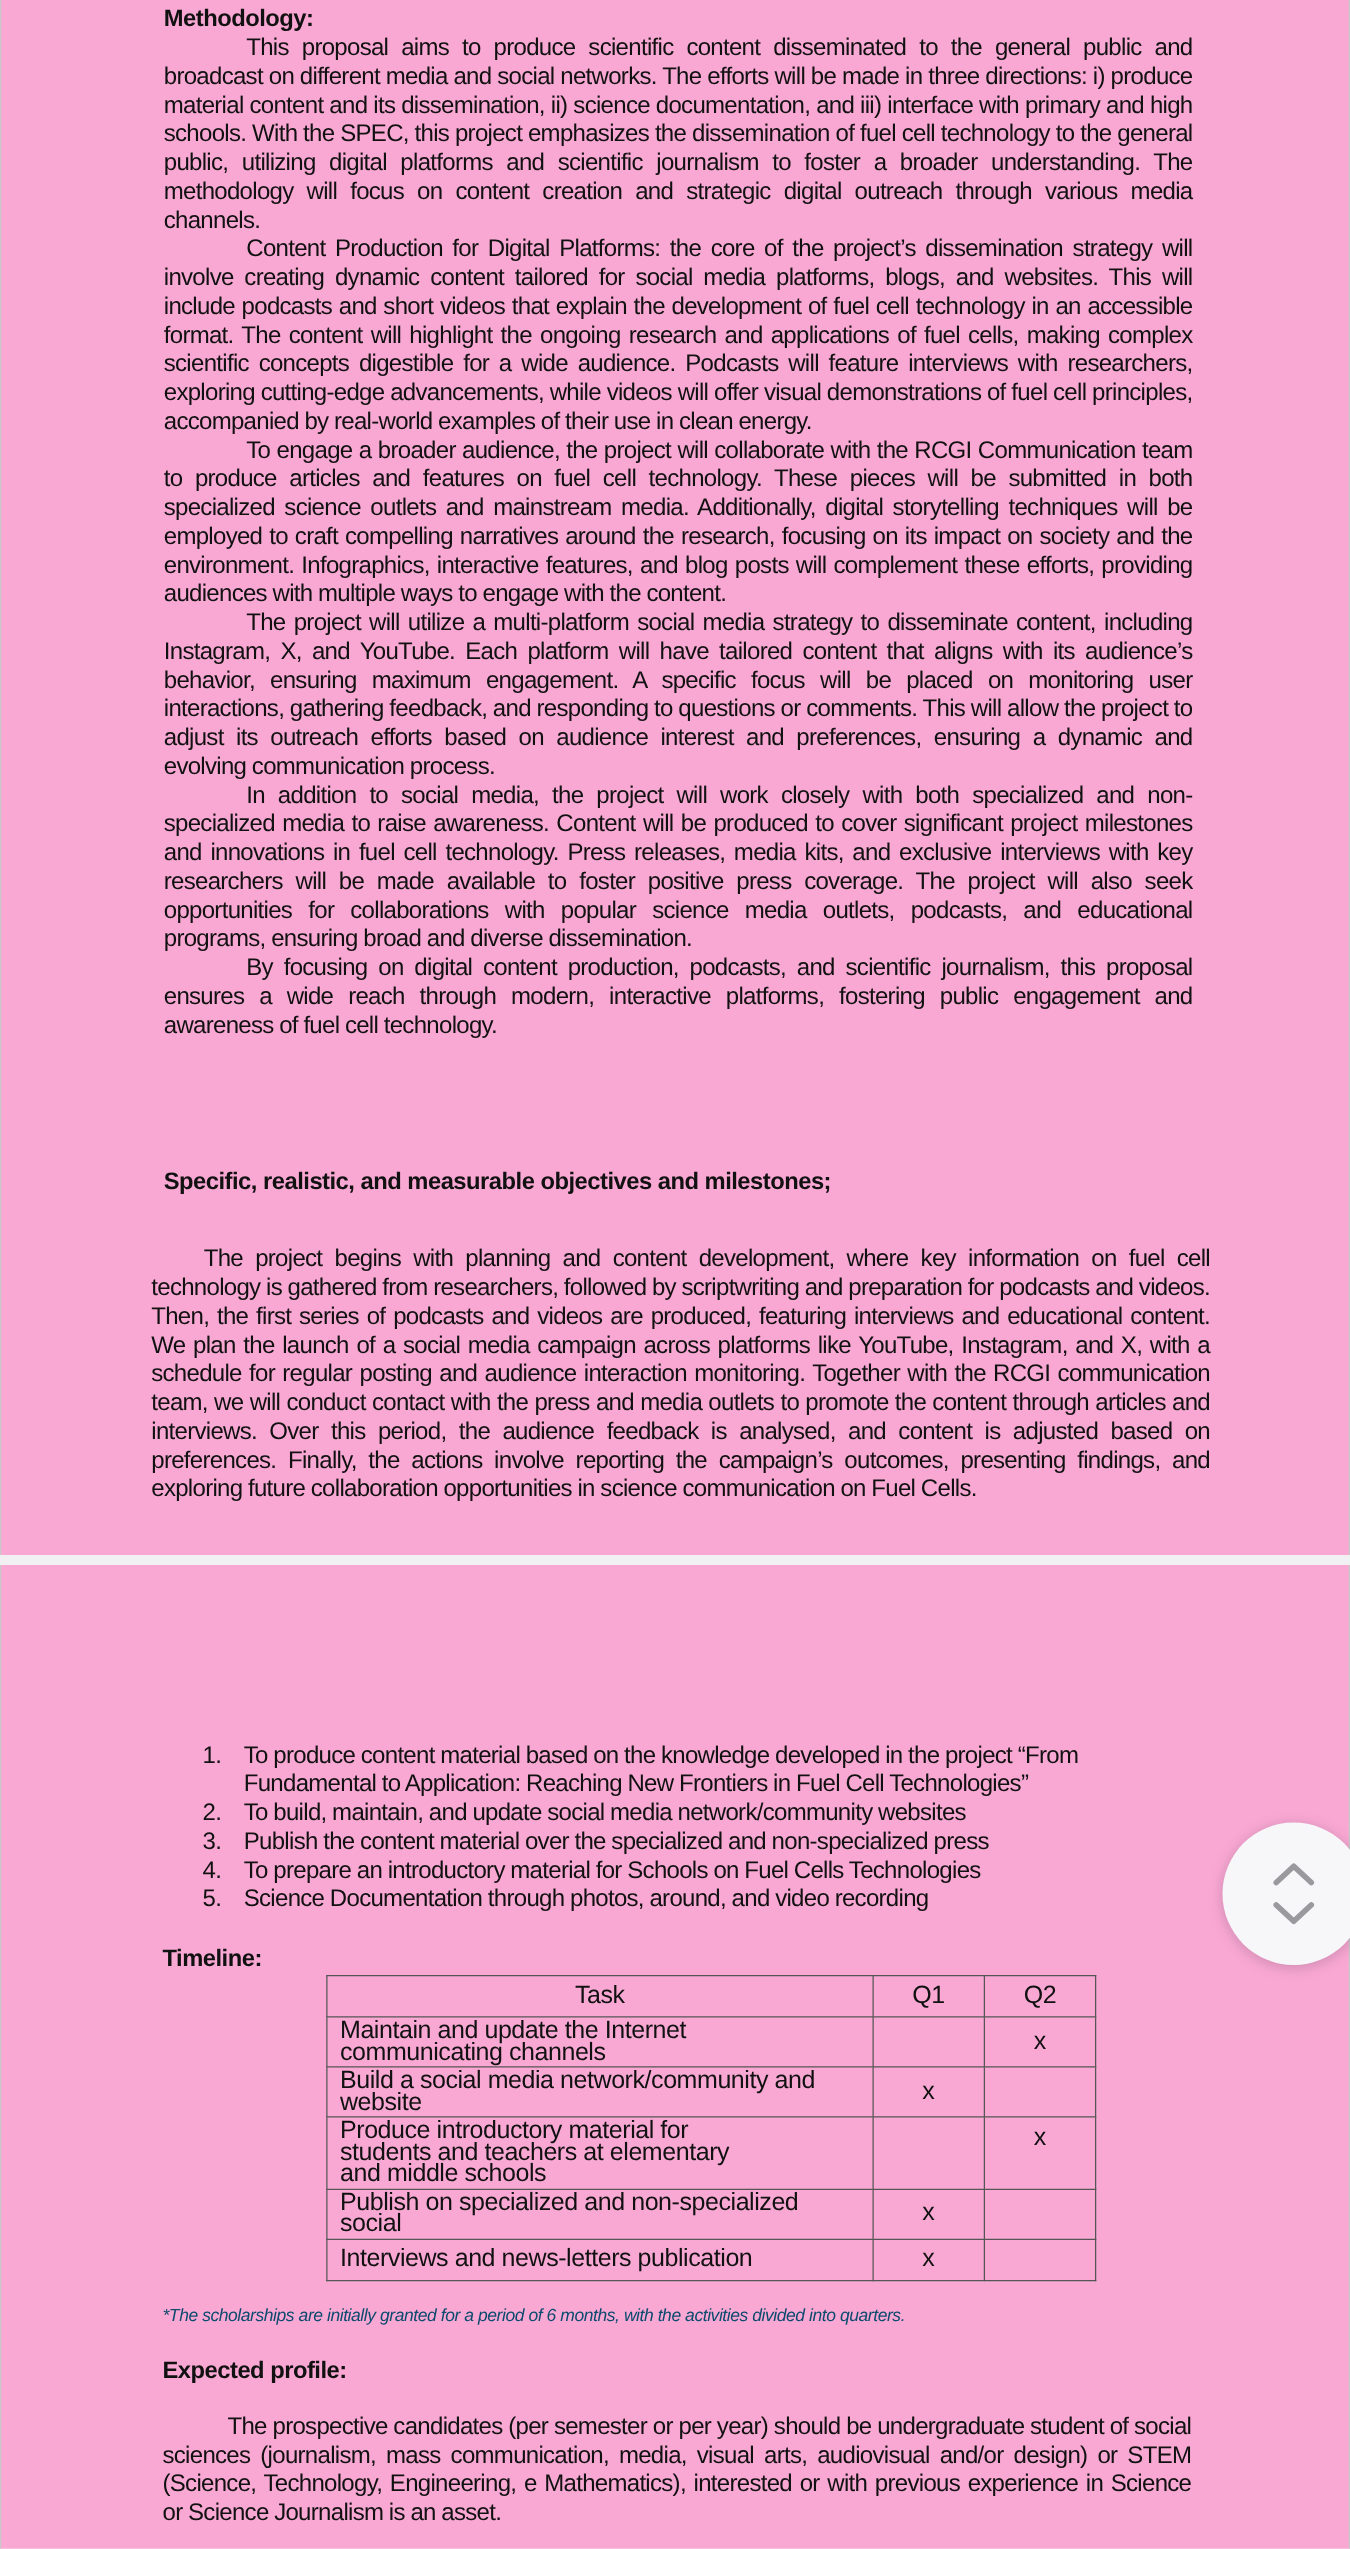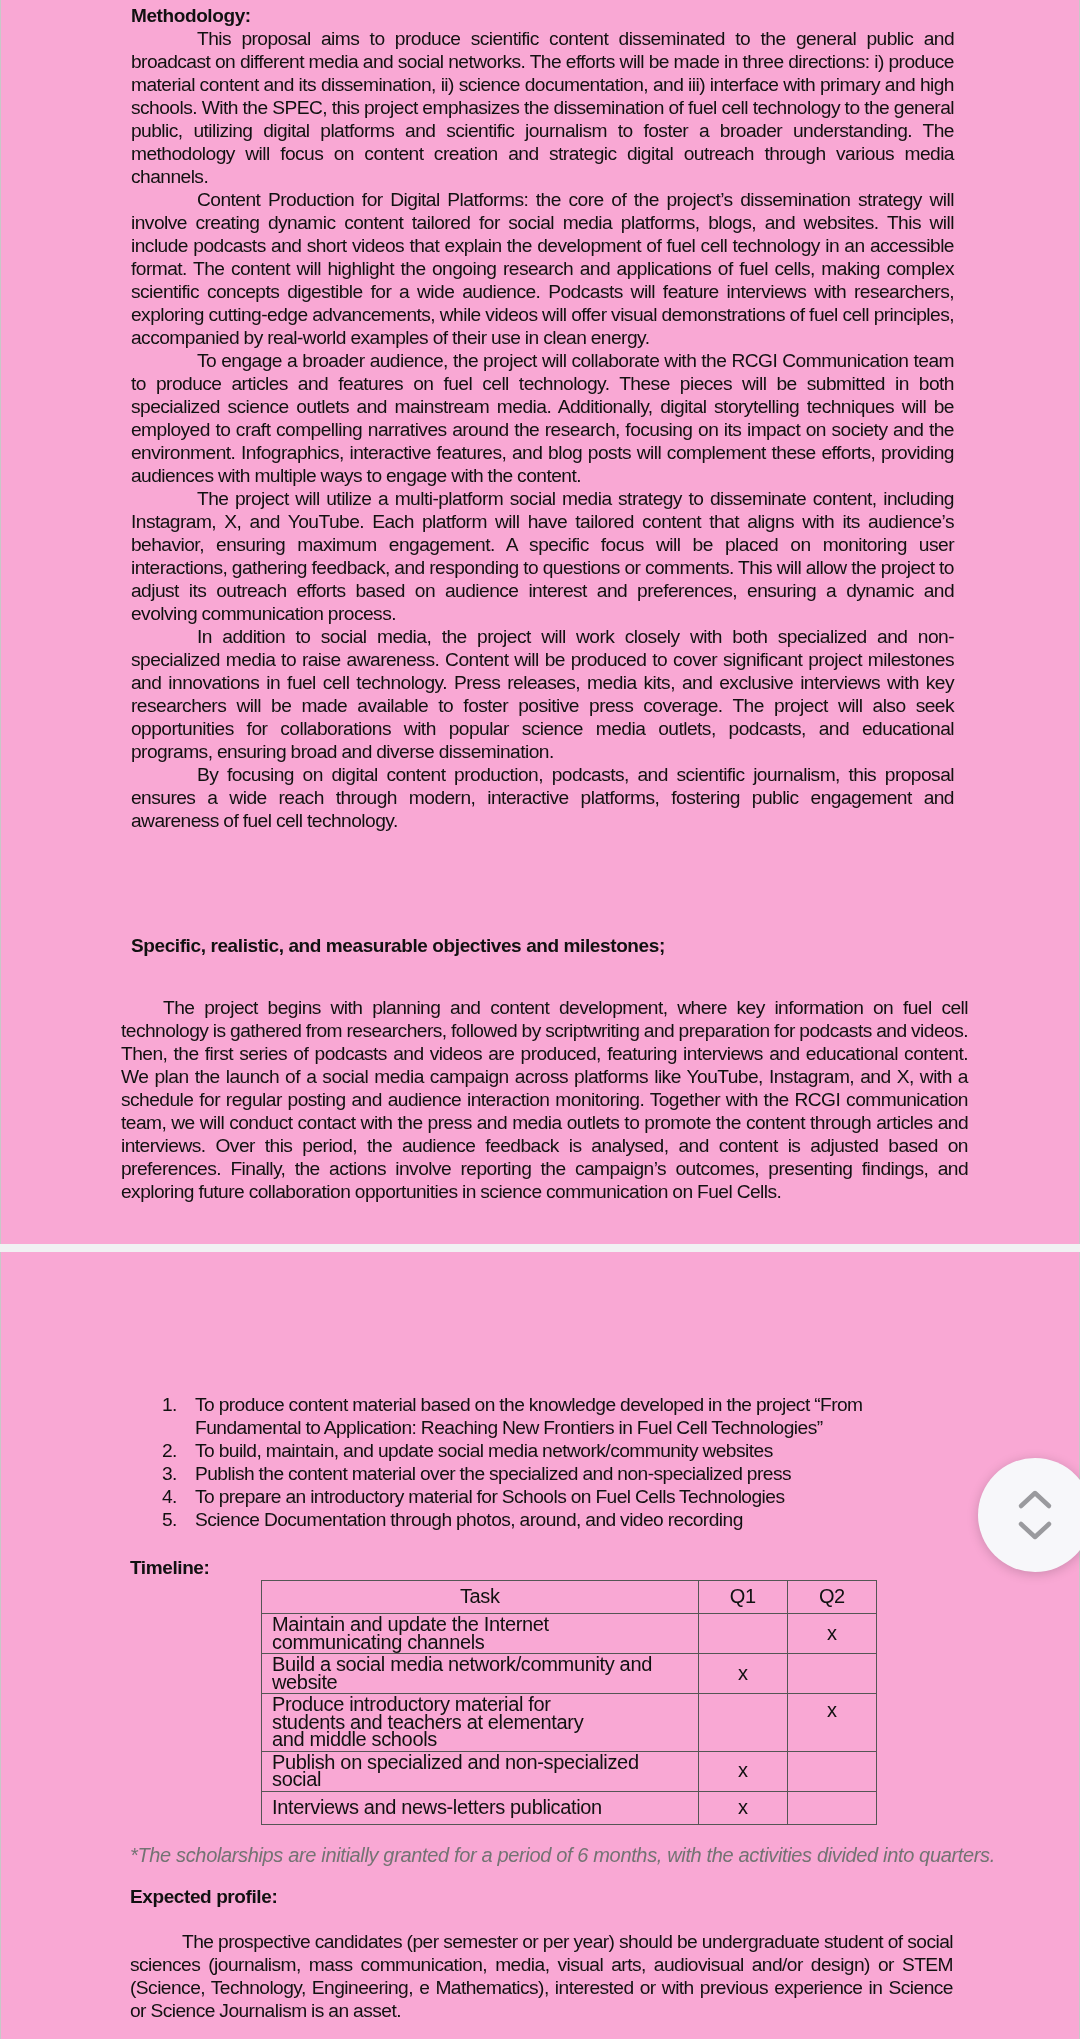--- a/index.html
+++ b/index.html
@@ -42,21 +42,21 @@
   table.timeline td, table.timeline th {
     border: 1.5px solid #555; padding: 2px 10px; vertical-align: top;
     font-weight: normal;
   }
   table.timeline th { text-align: center; height: 28px; vertical-align: middle; }
   table.timeline td.mark { text-align: center; vertical-align: middle; padding: 0; }
   .col-task { width: 420px; }
   .col-q { width: 80px; }
   .footnote {
     position: absolute; left: 130px; top: 1844px; font-style: italic;
-    font-size: 20px; letter-spacing: -0.35px; color: #737373;
+    font-size: 14px; letter-spacing: -0.35px; color: #0c4a6e;
   }
   .scroll-fab {
     position: absolute; left: 978px; top: 1458px; width: 114px; height: 114px;
     border-radius: 50%; background: #f7f7fa;
     box-shadow: 0 2px 12px rgba(0,0,0,0.18);
     display: flex; flex-direction: column; align-items: center; justify-content: center;
   }
   .chev { width: 36px; height: 22px; display: block; }
 </style>
 </head>

